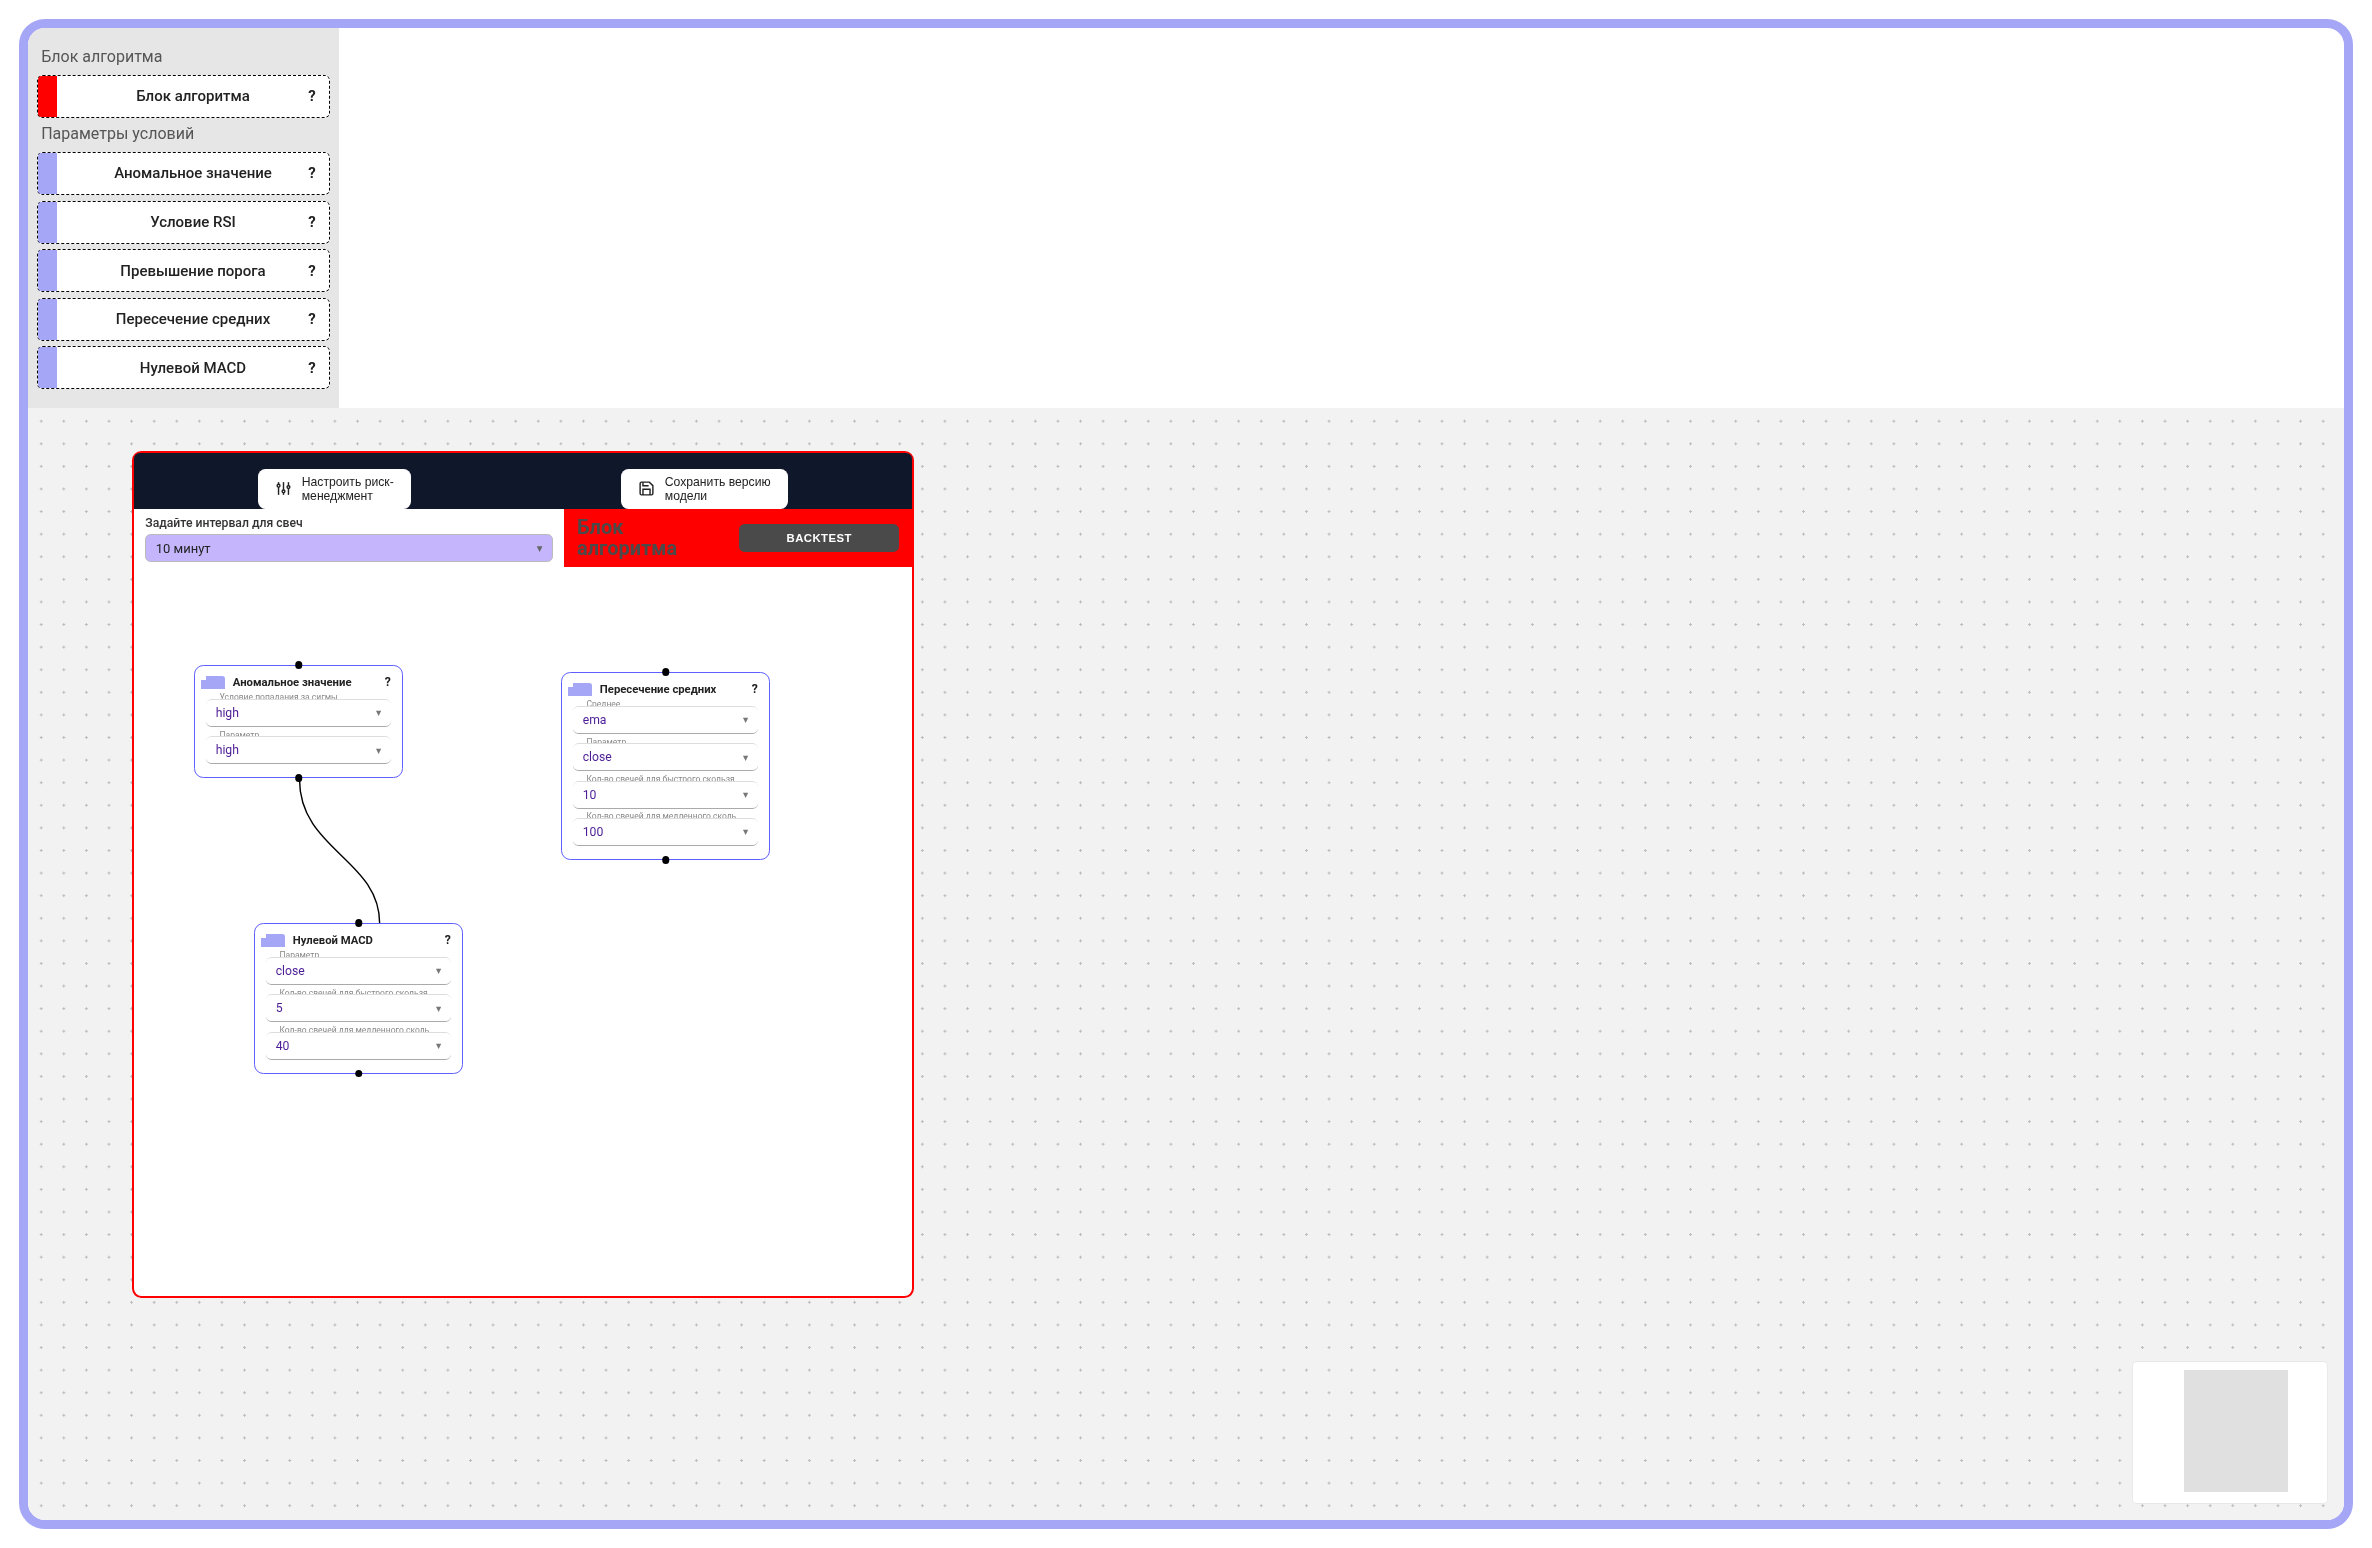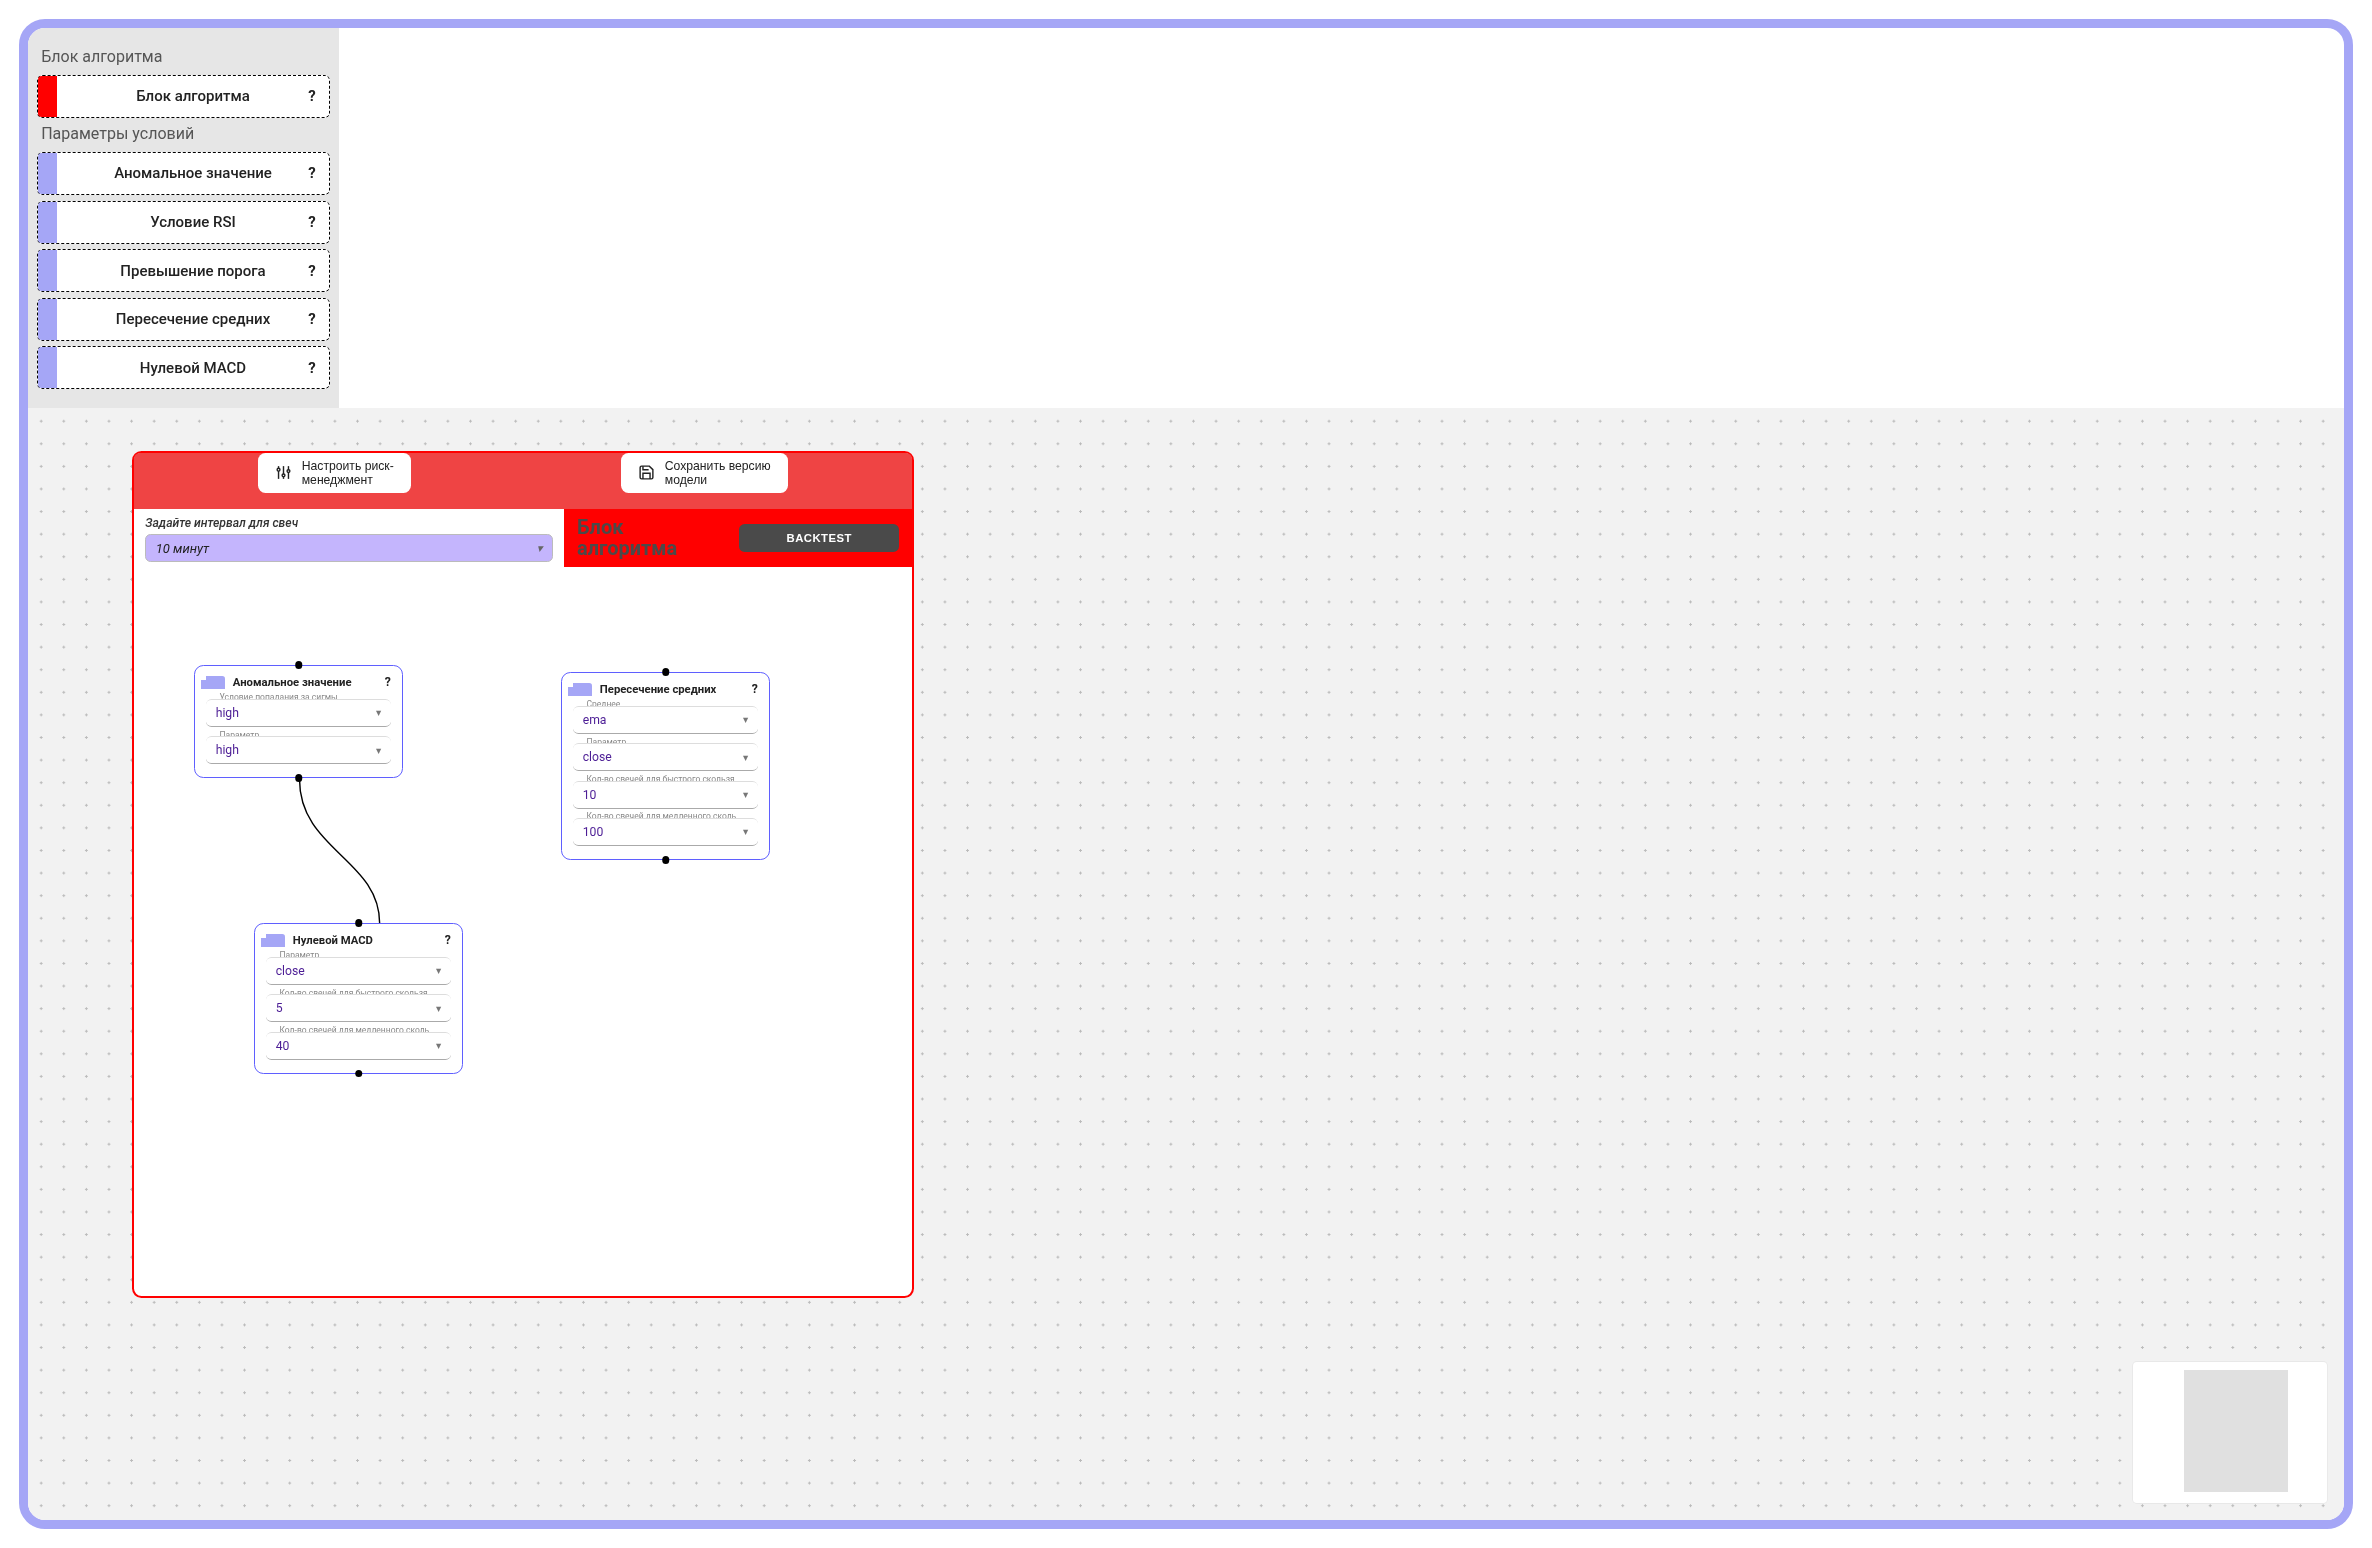--- a/index.html
+++ b/index.html
@@ -80,24 +80,24 @@
     top: 43px;
     left: 104px;
     width: 782px;
     height: 847px;
     border: 2.8px solid #FF0000;
     border-radius: 9.4px;
     background: #fff;
     overflow: visible;
   }
   .ws-header {
-    background: #ef4444;
+    background: #0f172a;
     height: 56px;
     display: flex;
-    align-items: flex-start;
+    align-items: flex-end;
     justify-content: space-around;
     padding: 0 19px;
     border-top-left-radius: 5.6px;
     border-top-right-radius: 5.6px;
   }
   .hdr-btn {
     background: #fff;
     border: none;
     border-radius: 7.5px;
     height: 40px;
@@ -113,21 +113,20 @@
     line-height: 1.15;
   }
   .hdr-btn svg { width: 17px; height: 17px; stroke: #222; flex-shrink: 0; }
   .ws-subheader {
     height: 58px;
     display: flex;
   }
   .ws-sub-left {
     flex: 1;
     padding: 7.5px 11.3px 0 11.3px;
-    font-style: italic;
   }
   .ws-sub-left .lbl {
     font-size: 12.2px;
     color: #333;
     font-weight: 500;
     margin-bottom: 3.8px;
   }
   .interval-select {
     width: 100%;
     height: 28px;

